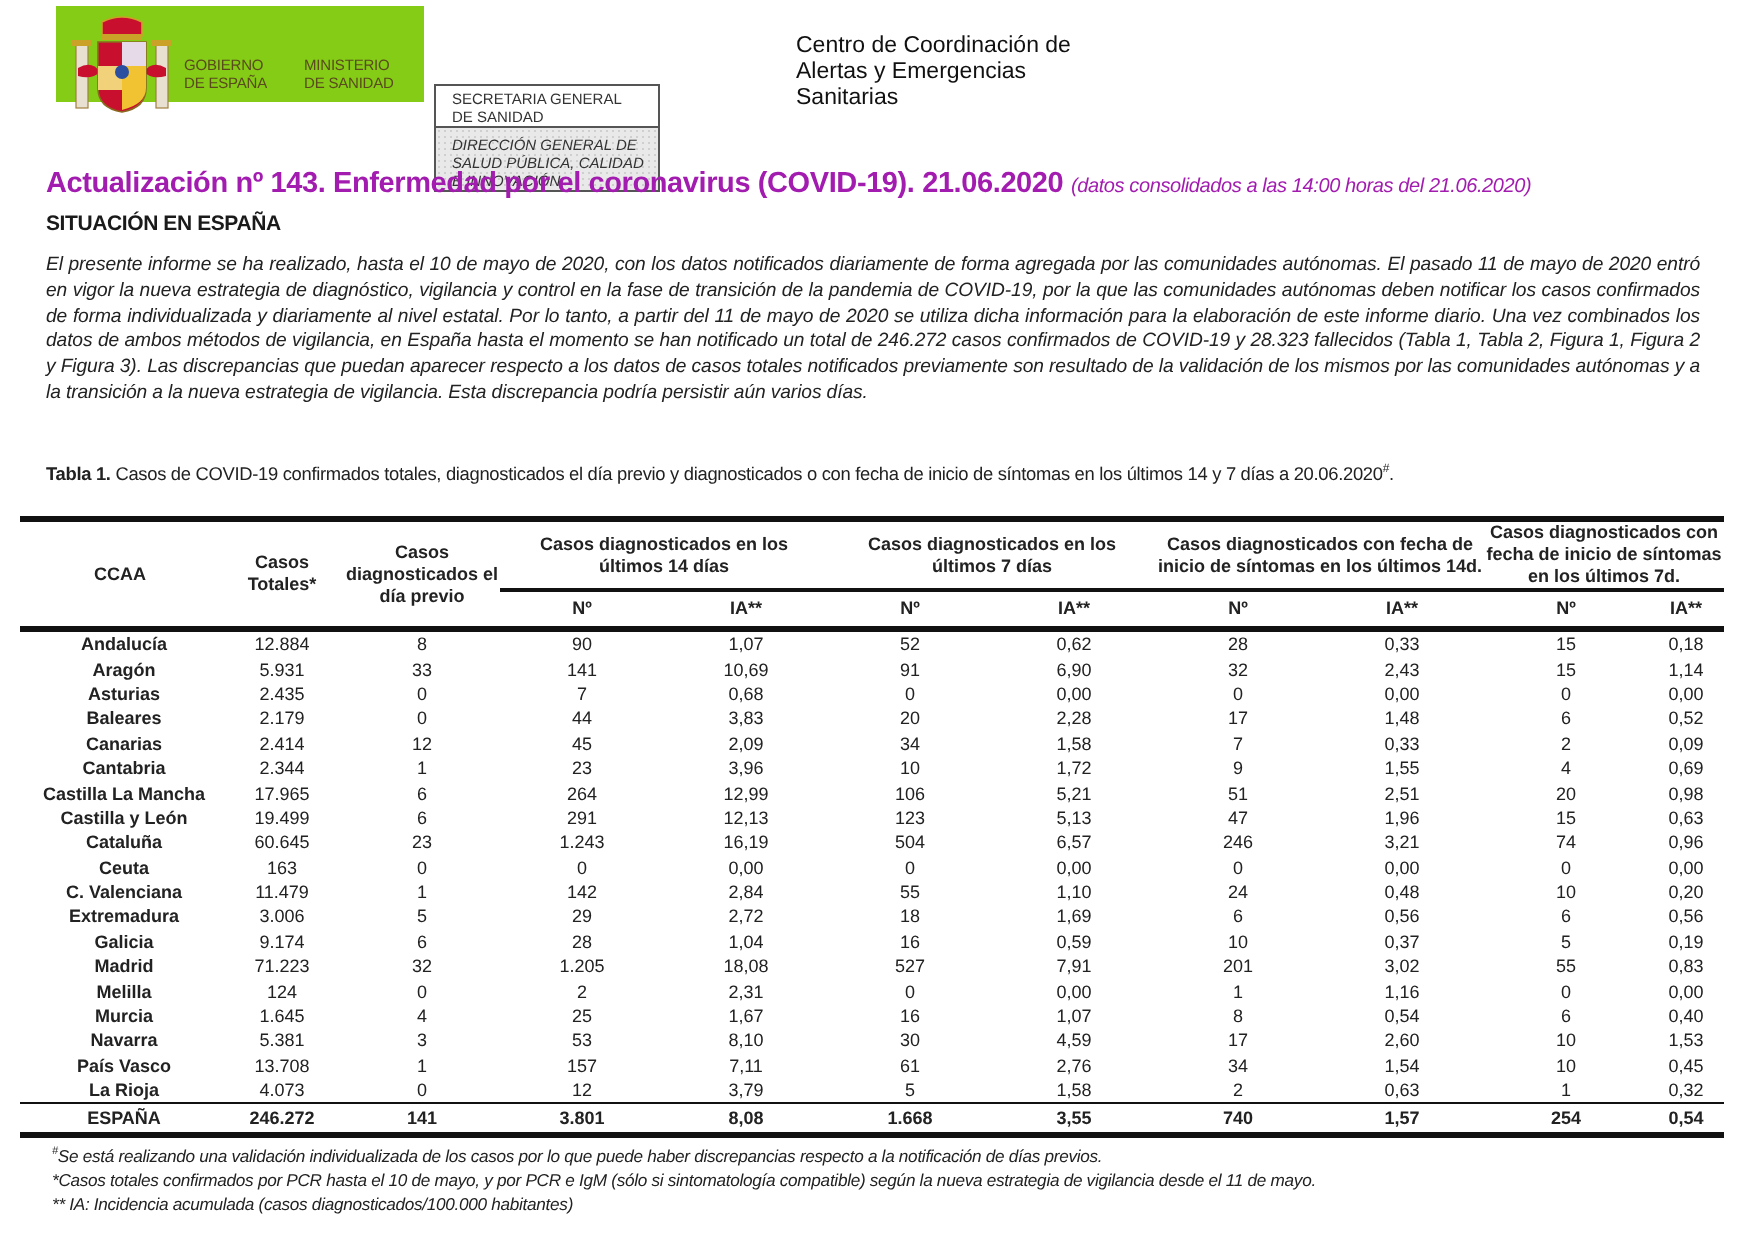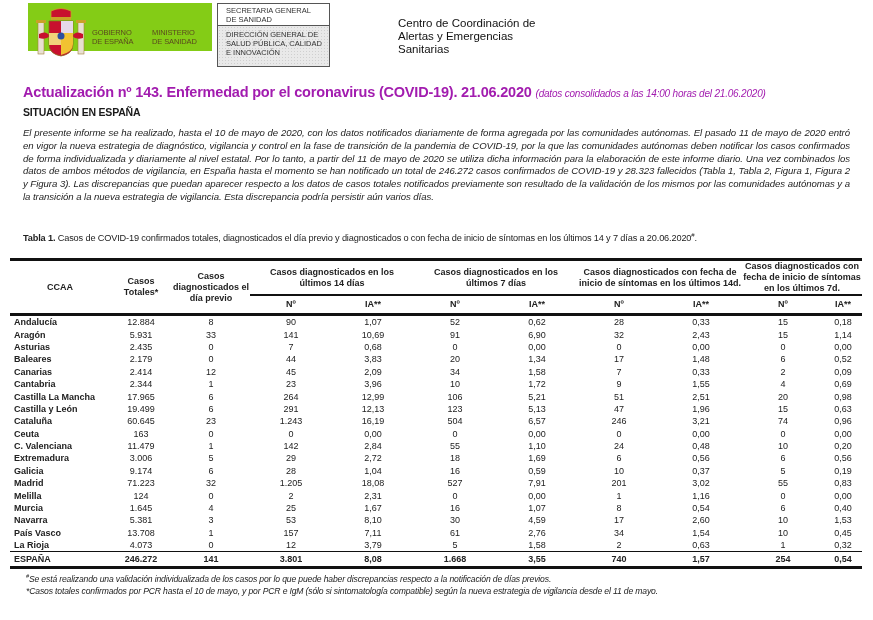--- a/index.html
+++ b/index.html
@@ -5,23 +5,23 @@
   html, body { margin: 0; padding: 0; background: #ffffff; }
   body { width: 873px; height: 620px; overflow: hidden; position: relative; font-family: "Liberation Sans", sans-serif; color: #1a1a1a; }
 
   
   .letterhead { position: absolute; left: 28px; top: 3px; height: 64px; display: flex; }
   .gob-block { width: 184px; height: 48px; background: #84cc16; position: relative; }
   .crest { position: absolute; left: 8px; top: 5px; width: 50px; height: 52px; }
   .gob-text { position: absolute; left: 64px; top: 25px; font-size: 7.5px; line-height: 9px; color: #5a4a1e; letter-spacing: -0.1px; }
   .min-text { position: absolute; left: 124px; top: 25px; font-size: 7.5px; line-height: 9px; color: #5a4a1e; letter-spacing: -0.1px; }
   .sec-block { margin-left: 5px; width: 113px; height: 64px; display: flex; flex-direction: column; }
-  .sec-box { border: 1px solid #555; background: #fff; height: 23px; font-size: 7.5px; line-height: 9px; padding: 2px 0 0 8px; color: #333; box-sizing: border-box; }
+  .sec-box { border: 1px solid #555; background: #fff; height: 23px; font-size: 7.5px; line-height: 9px; padding: 2px 0 0 8px; color: #333; box-sizing: border-box; margin-top: 39px; }
   .dir-box { border: 1px solid #555; border-top: none; background: #e9e9e9; height: 41px; font-size: 7.5px; line-height: 9px; padding: 4px 0 0 8px; color: #333; box-sizing: border-box;
-    background-image: radial-gradient(#cfcfcf 0.6px, transparent 0.7px); background-size: 3px 3px; }
+    background-image: radial-gradient(#cfcfcf 0.6px, transparent 0.7px); background-size: 3px 3px; font-style: italic; }
   .ccaes { position: absolute; left: 398px; top: 17px; font-size: 11.5px; font-weight: normal; line-height: 13px; color: #111; }
 
   
   .title { position: absolute; left: 23px; top: 84px; font-size: 14.5px; font-weight: bold; color: #a21caf; white-space: nowrap; letter-spacing: -0.2px; }
   .title .sub { font-weight: normal; font-style: italic; font-size: 10px; letter-spacing: -0.2px; }
   .section { position: absolute; left: 23px; top: 106px; font-size: 10.5px; font-weight: bold; letter-spacing: -0.2px; }
 
   .intro { position: absolute; left: 23px; top: 127px; width: 827px; font-size: 9.6px; line-height: 12.8px; text-align: justify; color: #222; letter-spacing: -0.05px; font-style: italic; }
 
   .caption { position: absolute; left: 23px; top: 232px; font-size: 9.2px; color: #222; white-space: nowrap; letter-spacing: -0.15px; }
@@ -29,21 +29,21 @@
   .caption sup { font-size: 6px; }
 
   
   .tbl { position: absolute; left: 10px; top: 258px; width: 852px; border-collapse: collapse; font-size: 9px; color: #222; }
   .tbl th { font-weight: bold; text-align: center; line-height: 11px; padding: 0; }
   .tbl thead tr.h1 th { border-top: 3px solid #111; height: 27px; vertical-align: middle; }
   .tbl thead tr.h1 th.grp { border-bottom: 2px solid #111; }
   .tbl thead tr.h2 th { height: 17px; border-bottom: 3px solid #111; }
   .tbl thead th.rowspan { border-bottom: 3px solid #111; }
   .tbl td { height: 12.4px; padding: 0; text-align: center; line-height: 12px; }
-  .tbl td.name { text-align: left; padding-left: 4px; font-weight: bold; }
+  .tbl td.name { text-align: center; padding-left: 4px; font-weight: bold; }
   .tbl tr.last td { border-bottom: 1.5px solid #111; }
   .tbl tr.total td { font-weight: bold; border-bottom: 3px solid #111; height: 14px; }
 
   .notes { position: absolute; left: 26px; top: 570px; font-size: 8.6px; font-style: italic; line-height: 12px; color: #222; white-space: nowrap; letter-spacing: -0.15px; }
   .notes sup { font-size: 5.5px; }
 </style>
 </head>
 <body>
 
 <div class="letterhead">
@@ -179,21 +179,21 @@
         <td>0</td>
         <td>0,00</td>
       </tr>
       <tr>
         <td class="name">Baleares</td>
         <td>2.179</td>
         <td>0</td>
         <td>44</td>
         <td>3,83</td>
         <td>20</td>
-        <td>1,34</td>
+        <td>2,28</td>
         <td>17</td>
         <td>1,48</td>
         <td>6</td>
         <td>0,52</td>
       </tr>
       <tr>
         <td class="name">Canarias</td>
         <td>2.414</td>
         <td>12</td>
         <td>45</td>
@@ -399,13 +399,14 @@
         <td>1,57</td>
         <td>254</td>
         <td>0,54</td>
       </tr>
     </tbody>
 </table>
 
 <div class="notes">
   <div><sup>#</sup><span>Se está realizando una validación individualizada de los casos por lo que puede haber discrepancias respecto a la notificación de días previos.</span></div>
   <div>*Casos totales confirmados por PCR hasta el 10 de mayo, y por PCR e IgM (sólo si sintomatología compatible) según la nueva estrategia de vigilancia desde el 11 de mayo.</div>
+  <div>** IA: Incidencia acumulada (casos diagnosticados/100.000 habitantes)</div>
 </div>
 
 </body></html>

